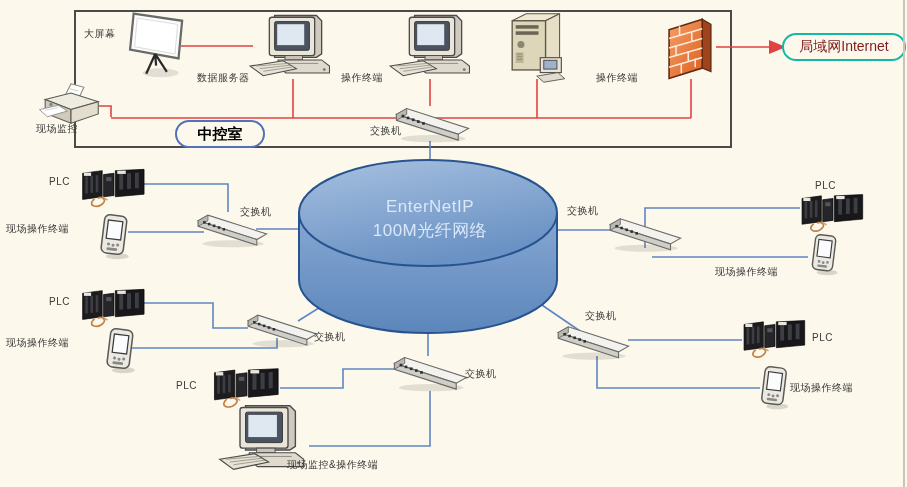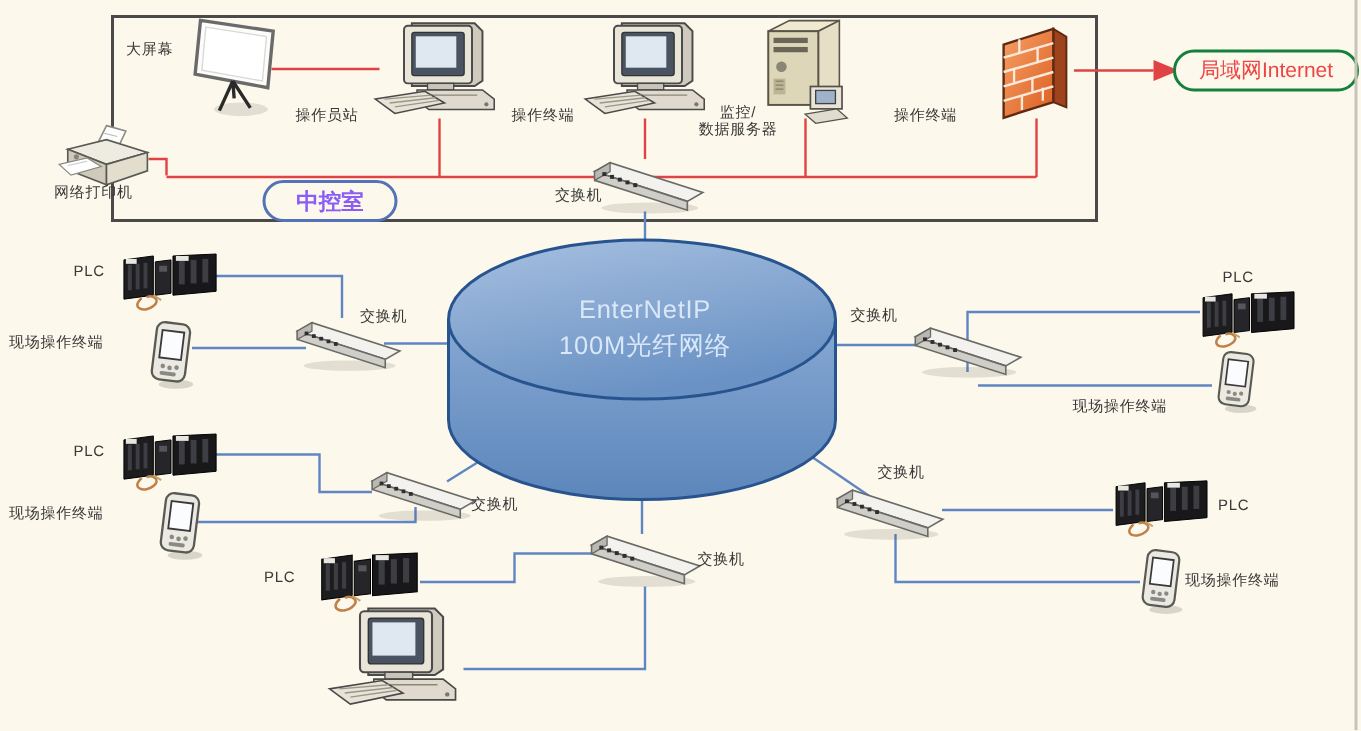--- a/index.html
+++ b/index.html
@@ -19,25 +19,25 @@
     position:absolute;left:74px;top:10px;width:658px;height:138px;
     border:2px solid #4a4a4a;box-sizing:border-box;z-index:1;background:transparent;
   }
   .pill{
     position:absolute;display:flex;align-items:center;justify-content:center;
     border-radius:14px;background:#fcf8eb;z-index:6;box-sizing:border-box;
     font-size:15px;white-space:nowrap;
   }
   #control-room-pill{
     left:175px;top:120px;width:90px;height:28px;
-    border:2px solid #5472b8;color:#8b5cf6;font-weight:bold;align-items:center;
+    border:2px solid #5472b8;color:#000000;font-weight:bold;align-items:center;
   }
   #internet-pill{
     left:782px;top:33px;width:124px;height:28px;
-    border:2px solid #15803d;color:#ef4444;font-size:14px;
+    border:2px solid #14b8a6;color:#7f1d1d;font-size:14px;
   }
   svg.node{position:absolute;z-index:5;overflow:visible;}
   #wires{position:absolute;left:0;top:0;z-index:2;}
   #core-disk{position:absolute;left:295px;top:157px;z-index:4;}
   #right-edge{
     position:absolute;left:903px;top:0;width:2px;height:487px;
     background:#c8c4b8;z-index:7;
   }
   .disk-text{font-size:17px;fill:#d9e7f8;text-anchor:middle;letter-spacing:0.5px;}
 </style>
@@ -231,28 +231,24 @@
       <use href="#icon-firewall"></use>
     </svg>
   <svg class="node" style="left:38px;top:80px;width:66px;height:52px">
       <use href="#icon-printer"></use>
     </svg>
   <svg class="node" style="left:392px;top:98px;width:78px;height:46px">
       <use href="#icon-switch"></use>
     </svg>
 
   <span class="lbl" style="left:84px;top:28px">大屏幕</span>
-  <span class="lbl" style="left:197px;top:72px">操作员站</span>
+  <span class="lbl" style="left:197px;top:72px">数据服务器</span>
   <span class="lbl" style="left:341px;top:72px">操作终端</span>
-  <div class="lbl" style="left:450px;top:70px;width:84px;text-align:center">
-    <div>监控/</div>
-    <div>数据服务器</div>
-  </div>
   <span class="lbl" style="left:596px;top:72px">操作终端</span>
-  <span class="lbl" style="left:36px;top:123px">网络打印机</span>
+  <span class="lbl" style="left:36px;top:123px">现场监控</span>
   <span class="lbl" style="left:370px;top:125px">交换机</span>
 
   <div class="pill" id="control-room-pill">
     <span>中控室</span>
   </div>
   <div class="pill" id="internet-pill">
     <span>局域网Internet</span>
   </div>
 
   <svg class="node" style="left:194px;top:204px;width:74px;height:46px">
@@ -285,20 +281,21 @@
       <use href="#icon-switch"></use>
     </svg>
   <svg class="node" style="left:210px;top:366px;width:74px;height:42px">
       <use href="#icon-plc"></use>
     </svg>
   <svg class="node" style="left:216px;top:402px;width:96px;height:72px">
       <use href="#icon-crt"></use>
     </svg>
   <span class="lbl" style="left:465px;top:368px">交换机</span>
   <span class="lbl" style="left:176px;top:380px">PLC</span>
+  <span class="lbl" style="left:287px;top:459px">现场监控&amp;操作终端</span>
 
   <svg class="node" style="left:606px;top:208px;width:76px;height:46px">
       <use href="#icon-switch"></use>
     </svg>
   <svg class="node" style="left:798px;top:192px;width:70px;height:40px">
       <use href="#icon-plc"></use>
     </svg>
   <svg class="node" style="left:806px;top:234px;width:38px;height:42px">
       <use href="#icon-pda"></use>
     </svg>

